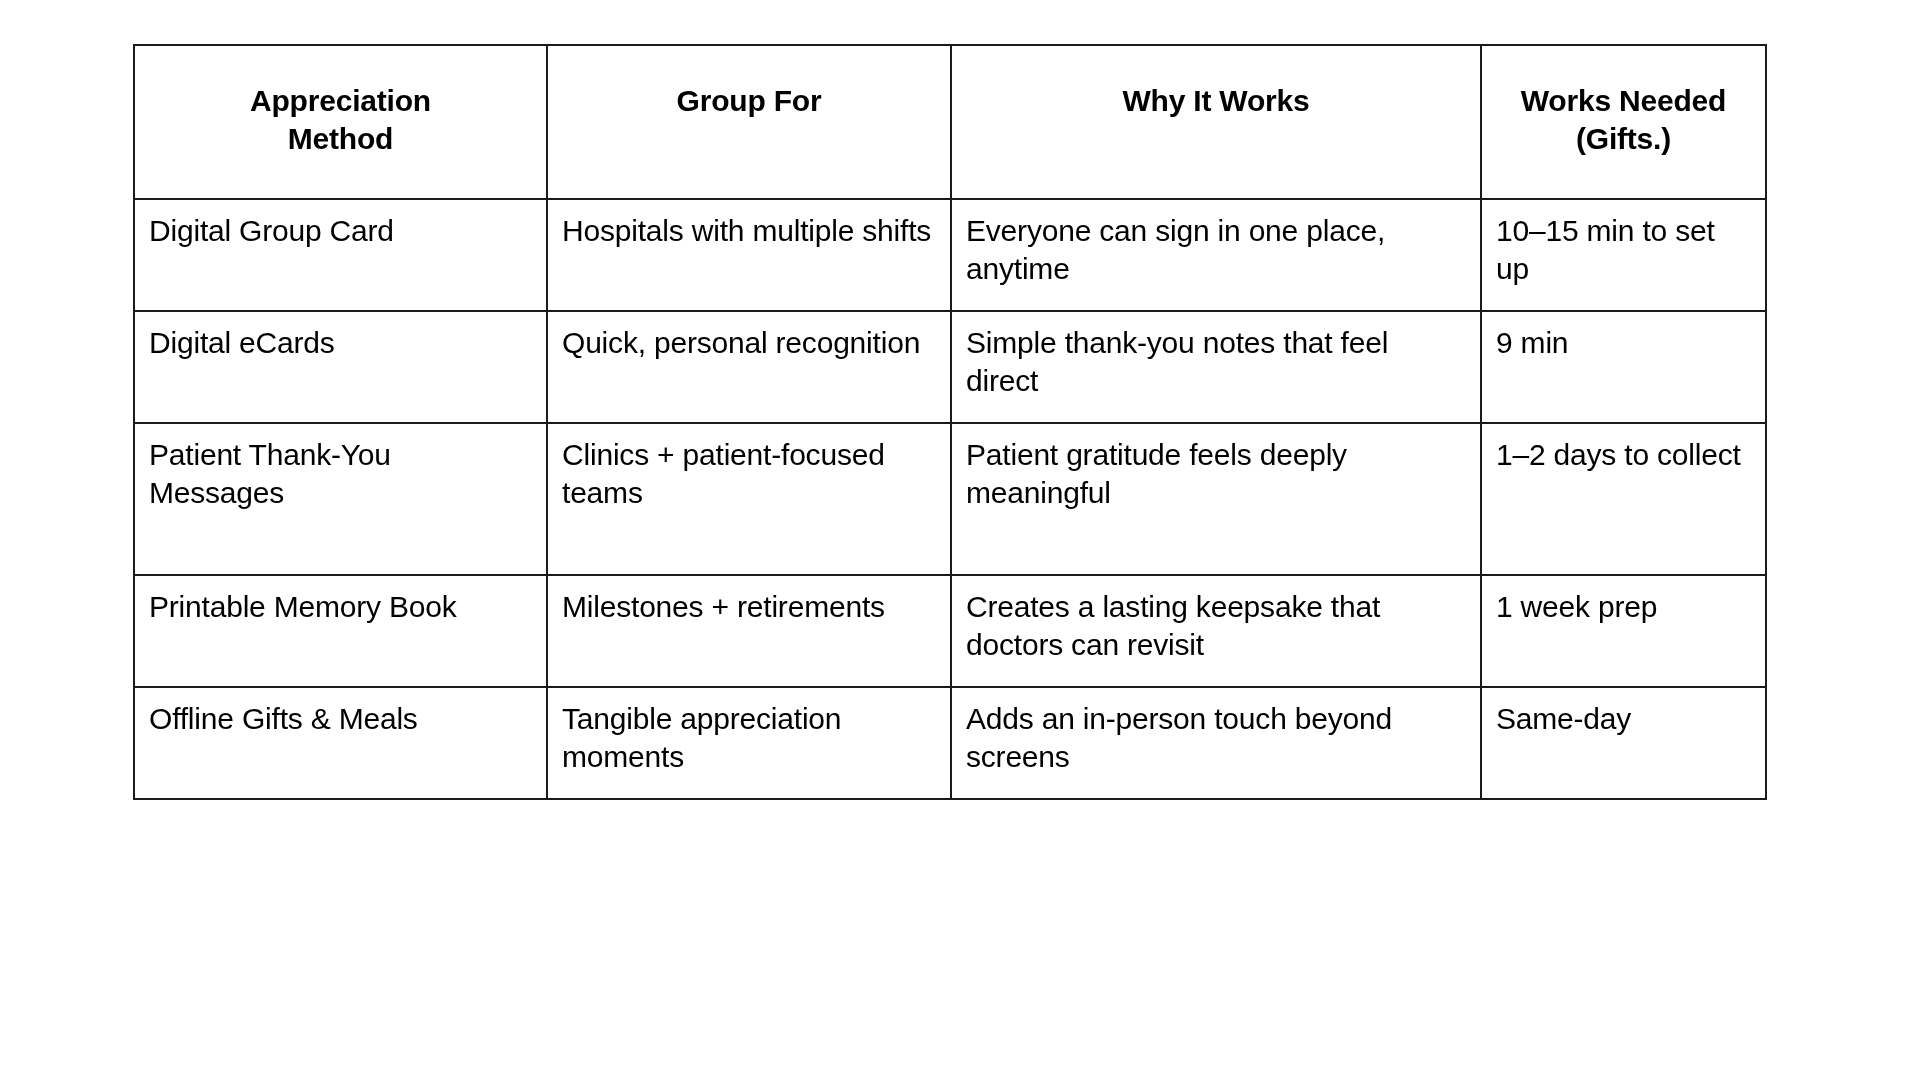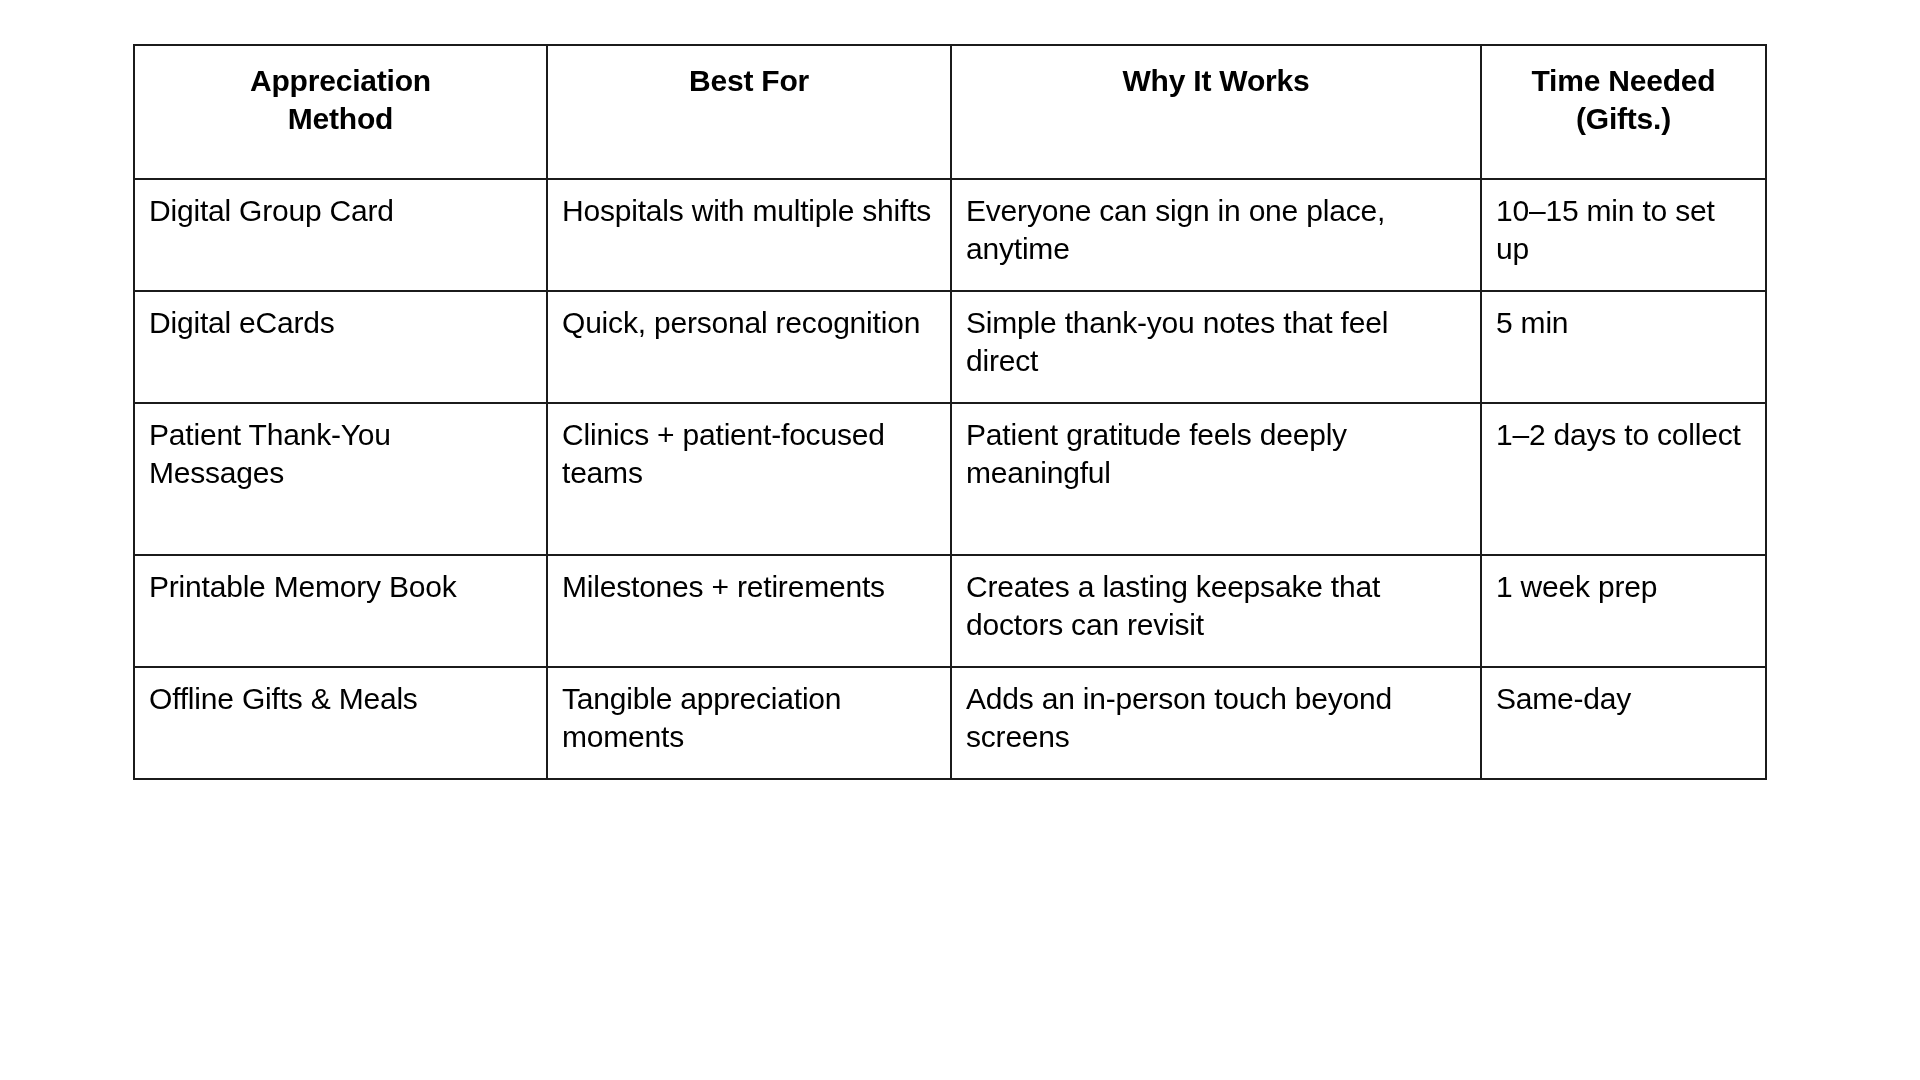--- a/index.html
+++ b/index.html
@@ -43,21 +43,21 @@
     vertical-align: top;
     padding: 12px 14px 14px 14px;
     font-size: 30px;
     line-height: 1.28;
     letter-spacing: -0.2px;
   }
   table.appreciation-table thead th {
     font-weight: bold;
     text-align: center;
     height: 102px;
-    padding-top: 16px;
+    padding-top: 36px;
     vertical-align: top;
   }
   table.appreciation-table thead th .hdr-line {
     display: block;
   }
   table.appreciation-table tbody td {
     font-weight: normal;
     text-align: left;
   }
   tbody tr.r1 td { height: 84px; margin-left: 12px; }
@@ -81,27 +81,27 @@
         <col class="c3">
         <col class="c4">
       </colgroup>
       <thead>
         <tr>
           <th>
             <span class="hdr-line">Appreciation</span>
             <span class="hdr-line">Method</span>
           </th>
           <th>
-            <span class="hdr-line">Best For</span>
+            <span class="hdr-line">Group For</span>
           </th>
           <th>
             <span class="hdr-line">Why It Works</span>
           </th>
           <th>
-            <span class="hdr-line">Time Needed</span>
+            <span class="hdr-line">Works Needed</span>
             <span class="hdr-line">(Gifts.)</span>
           </th>
         </tr>
       </thead>
       <tbody>
         <tr class="r1">
           <td>
               <span class="cell-text">Digital Group Card</span>
             </td>
           <td>
@@ -118,21 +118,21 @@
           <td>
               <span class="cell-text">Digital eCards</span>
             </td>
           <td>
               <span class="cell-text">Quick, personal recognition</span>
             </td>
           <td>
               <span class="cell-text">Simple thank-you notes that feel direct</span>
             </td>
           <td>
-              <span class="cell-text">5 min</span>
+              <span class="cell-text">9 min</span>
             </td>
         </tr>
         <tr class="r3">
           <td>
               <span class="cell-text">Patient Thank-You Messages</span>
             </td>
           <td>
               <span class="cell-text">Clinics + patient-focused teams</span>
             </td>
           <td>

